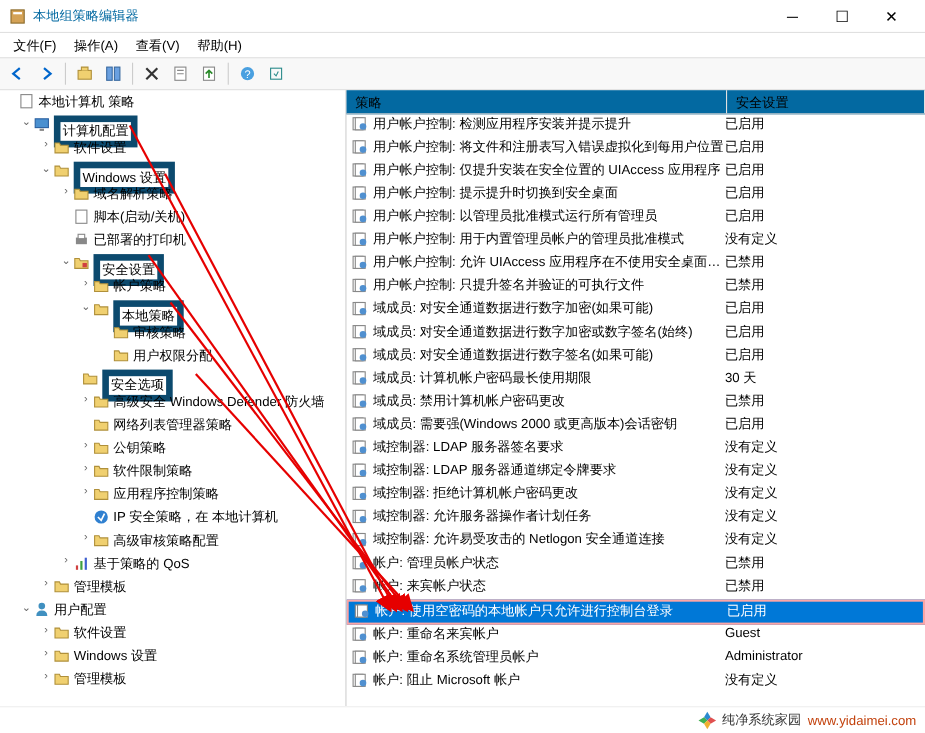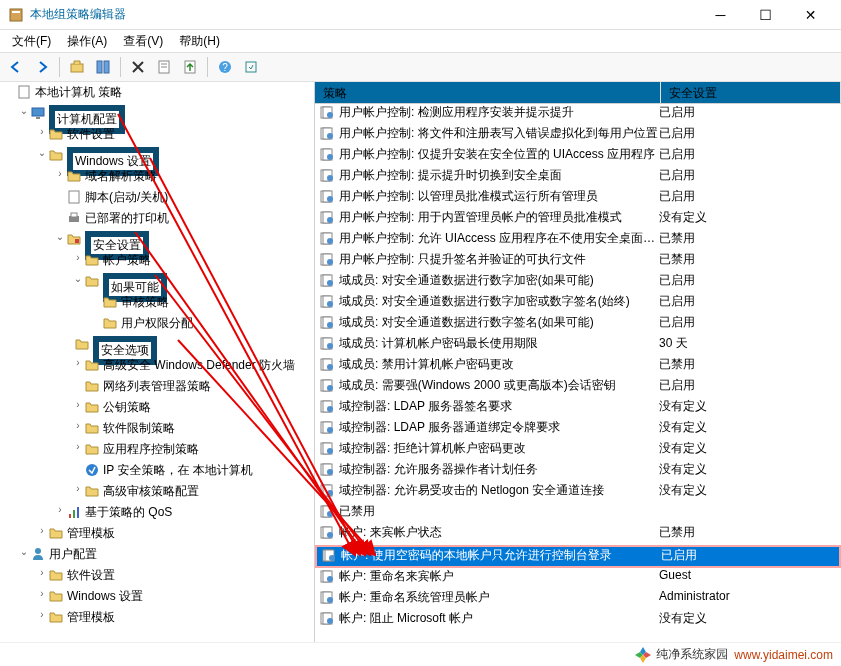--- a/index.html
+++ b/index.html
@@ -201,21 +201,21 @@
         </span>
       <span class="tlabel">帐户策略</span>
     </div>
     <div class="tree-item" style="padding-left:72px">
       <span class="expand">⌄</span>
       <span class="ticon">
           <svg width="16" height="16">
             <path d="M2 4 L6 4 L7 6 L14 6 L14 13 L2 13 Z" fill="#f0d070" stroke="#b0903a"></path>
           </svg>
         </span>
-      <span class="tlabel highlight-box">如果可能</span>
+      <span class="tlabel highlight-box">本地策略</span>
     </div>
     <div class="tree-item" style="padding-left:102px">
       <span class="ticon">
           <svg width="16" height="16">
             <path d="M2 4 L6 4 L7 6 L14 6 L14 13 L2 13 Z" fill="#f0d070" stroke="#b0903a"></path>
           </svg>
         </span>
       <span class="tlabel">审核策略</span>
     </div>
     <div class="tree-item" style="padding-left:102px">
@@ -571,20 +571,21 @@
           <span class="rval">没有定义</span>
         </div>
         <div class="list-row">
           <span class="ricon">
             <svg width="16" height="16">
               <rect x="2" y="3" width="9" height="11" fill="#fff" stroke="#888"></rect>
               <rect x="4" y="3" width="9" height="11" fill="#fff" stroke="#888"></rect>
               <circle cx="11" cy="11" r="3" fill="#5090d0"></circle>
             </svg>
           </span>
+          <span class="rname">帐户: 管理员帐户状态</span>
           <span class="rval">已禁用</span>
         </div>
         <div class="list-row">
           <span class="ricon">
             <svg width="16" height="16">
               <rect x="2" y="3" width="9" height="11" fill="#fff" stroke="#888"></rect>
               <rect x="4" y="3" width="9" height="11" fill="#fff" stroke="#888"></rect>
               <circle cx="11" cy="11" r="3" fill="#5090d0"></circle>
             </svg>
           </span>

